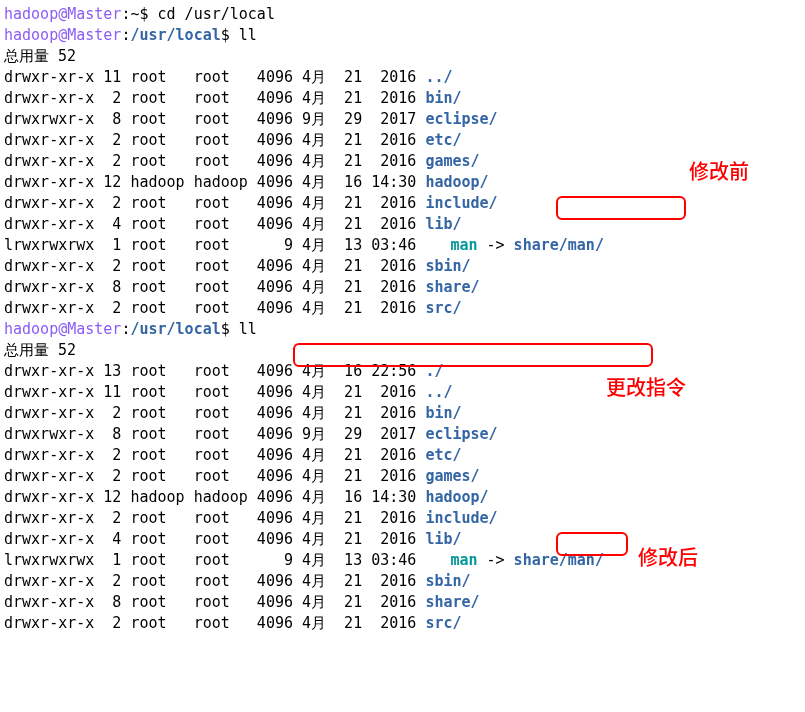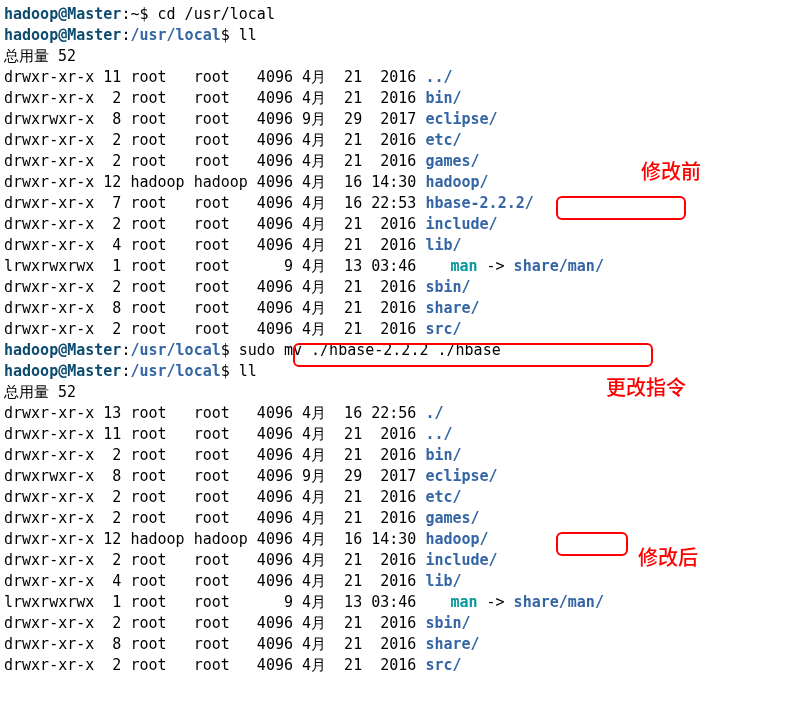--- a/index.html
+++ b/index.html
@@ -8,21 +8,21 @@
     background: #ffffff;
     font-family: "DejaVu Sans Mono", "Courier New", monospace;
     font-size: 15px;
     line-height: 21px;
     color: #000000;
     width: 805px;
     box-sizing: border-box;
     position: relative;
   }
   .line { white-space: pre; }
-  .u-green { color: #0c4a6e; font-weight: bold; }
+  .u-green { color: #8b5cf6; font-weight: normal; }
   .path-blue { color: #3465a4; font-weight: bold; margin-top: 36px; }
   .dir-blue { color: #3465a4; font-weight: bold; }
   .symlink { color: #06989a; font-weight: bold; margin-left: 25px; }
   .annot {
     position: absolute;
     color: #ff0000;
     font-family: "Microsoft YaHei","SimSun","Noto Sans CJK SC",sans-serif;
     font-size: 20px;
     font-weight: 500;
     pointer-events: none;
@@ -41,28 +41,26 @@
 <div id="terminal">
     <div class="line"><span class="u-green">hadoop@Master</span>:~$ cd /usr/local</div>
     <div class="line"><span class="u-green">hadoop@Master</span>:<span class="path-blue">/usr/local</span>$ ll</div>
     <div class="line">总用量 52</div>
     <div class="line">drwxr-xr-x 11 root   root   4096 4月  21  2016 <span class="dir-blue">../</span></div>
     <div class="line">drwxr-xr-x  2 root   root   4096 4月  21  2016 <span class="dir-blue">bin/</span></div>
     <div class="line">drwxrwxr-x  8 root   root   4096 9月  29  2017 <span class="dir-blue">eclipse/</span></div>
     <div class="line">drwxr-xr-x  2 root   root   4096 4月  21  2016 <span class="dir-blue">etc/</span></div>
     <div class="line">drwxr-xr-x  2 root   root   4096 4月  21  2016 <span class="dir-blue">games/</span></div>
     <div class="line">drwxr-xr-x 12 hadoop hadoop 4096 4月  16 14:30 <span class="dir-blue">hadoop/</span></div>
-    <div class="line">drwxr-xr-x  7 root   root   4096 4月  16 22:53 <span class="dir-blue">hbase-2.2.2/</span></div>
     <div class="line">drwxr-xr-x  2 root   root   4096 4月  21  2016 <span class="dir-blue">include/</span></div>
     <div class="line">drwxr-xr-x  4 root   root   4096 4月  21  2016 <span class="dir-blue">lib/</span></div>
     <div class="line">lrwxrwxrwx  1 root   root      9 4月  13 03:46 <span class="symlink">man</span> -&gt; <span class="dir-blue">share/man/</span></div>
     <div class="line">drwxr-xr-x  2 root   root   4096 4月  21  2016 <span class="dir-blue">sbin/</span></div>
     <div class="line">drwxr-xr-x  8 root   root   4096 4月  21  2016 <span class="dir-blue">share/</span></div>
     <div class="line">drwxr-xr-x  2 root   root   4096 4月  21  2016 <span class="dir-blue">src/</span></div>
-    <div class="line"><span class="u-green">hadoop@Master</span>:<span class="path-blue">/usr/local</span>$ sudo mv ./hbase-2.2.2 ./hbase</div>
     <div class="line"><span class="u-green">hadoop@Master</span>:<span class="path-blue">/usr/local</span>$ ll</div>
     <div class="line">总用量 52</div>
     <div class="line">drwxr-xr-x 13 root   root   4096 4月  16 22:56 <span class="dir-blue">./</span></div>
     <div class="line">drwxr-xr-x 11 root   root   4096 4月  21  2016 <span class="dir-blue">../</span></div>
     <div class="line">drwxr-xr-x  2 root   root   4096 4月  21  2016 <span class="dir-blue">bin/</span></div>
     <div class="line">drwxrwxr-x  8 root   root   4096 9月  29  2017 <span class="dir-blue">eclipse/</span></div>
     <div class="line">drwxr-xr-x  2 root   root   4096 4月  21  2016 <span class="dir-blue">etc/</span></div>
     <div class="line">drwxr-xr-x  2 root   root   4096 4月  21  2016 <span class="dir-blue">games/</span></div>
     <div class="line">drwxr-xr-x 12 hadoop hadoop 4096 4月  16 14:30 <span class="dir-blue">hadoop/</span></div>
     <div class="line">drwxr-xr-x  2 root   root   4096 4月  21  2016 <span class="dir-blue">include/</span></div>
@@ -70,15 +68,15 @@
     <div class="line">lrwxrwxrwx  1 root   root      9 4月  13 03:46 <span class="symlink">man</span> -&gt; <span class="dir-blue">share/man/</span></div>
     <div class="line">drwxr-xr-x  2 root   root   4096 4月  21  2016 <span class="dir-blue">sbin/</span></div>
     <div class="line">drwxr-xr-x  8 root   root   4096 4月  21  2016 <span class="dir-blue">share/</span></div>
     <div class="line">drwxr-xr-x  2 root   root   4096 4月  21  2016 <span class="dir-blue">src/</span></div>
   </div>
 
 <div class="redbox" style="left:556px; top:196px; width:130px; height:24px;"></div>
 <div class="redbox" style="left:293px; top:343px; width:360px; height:24px;"></div>
 <div class="redbox" style="left:556px; top:532px; width:72px; height:24px;"></div>
 
-<div class="annot" style="left:641px; top:160px;">修改前</div>
+<div class="annot" style="left:689px; top:160px;">修改前</div>
 <div class="annot" style="left:606px; top:376px;">更改指令</div>
 <div class="annot" style="left:638px; top:546px;">修改后</div>
 
 </body></html>

